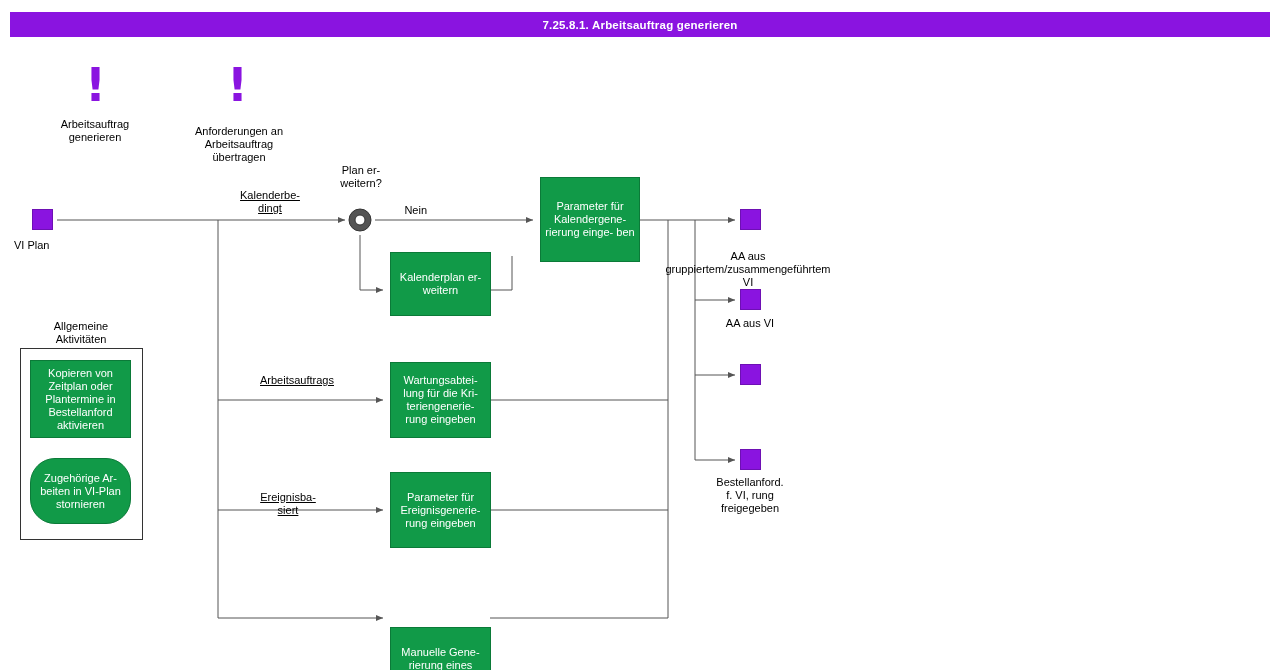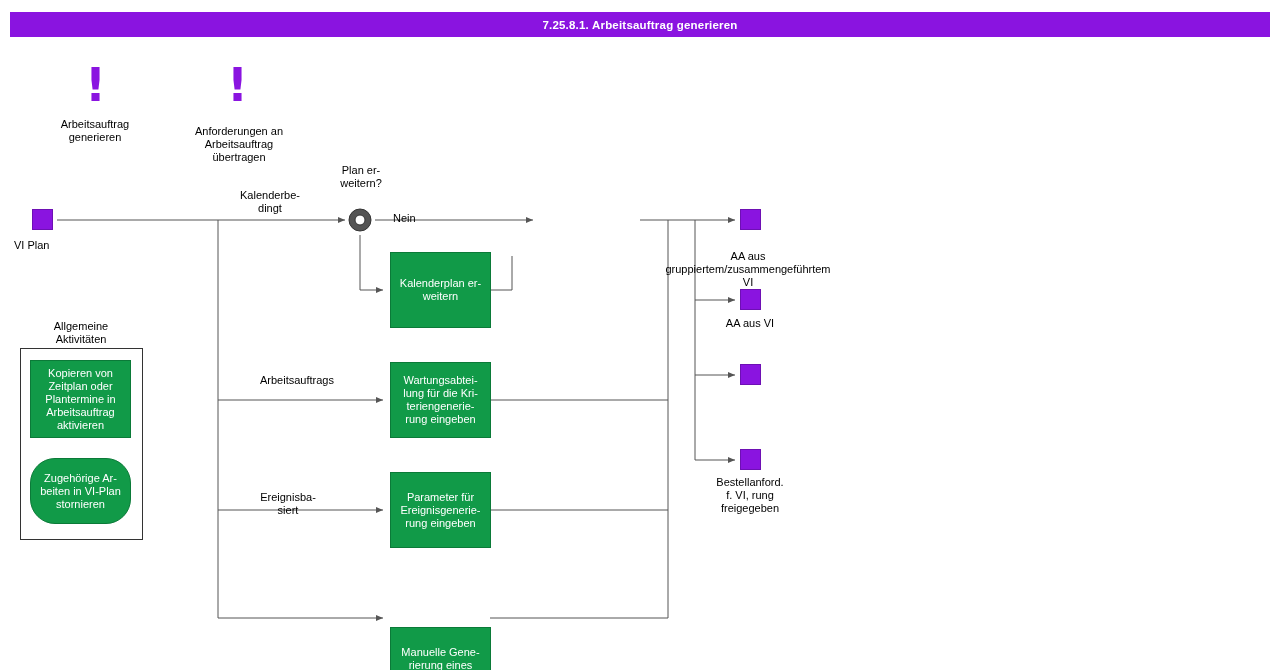--- a/index.html
+++ b/index.html
@@ -89,20 +89,21 @@
     border: 1px solid #333333;
     background: #ffffff;
   }
   .edge-label {
     position: absolute;
     font-size: 11px;
     line-height: 13px;
     color: #000000;
     text-align: center;
     white-space: pre-line;
+    text-decoration: underline;
   }
 </style>
 </head>
 <body>
 
 <div id="canvas">
 
   <div class="titlebar">
     <span>7.25.8.1. Arbeitsauftrag generieren</span>
   </div>
@@ -159,33 +160,39 @@
 
   <div class="node purplesq" style="left:32px; top:209px;"></div>
   <div class="label left" style="left:14px; top:239px; width:90px; text-align:left;">VI Plan</div>
 
   <div class="label" style="left:325px; top:164px; width:72px;">Plan er-
 weitern?</div>
   <svg style="position:absolute; left:344px; top:204px; width:32px; height:32px;">
     <circle cx="16" cy="16" r="11" fill="#555555" stroke="#333333" stroke-width="1"></circle>
     <circle cx="16" cy="16" r="5" fill="#ffffff" stroke="#333333" stroke-width="1"></circle>
   </svg>
-  <div class="label left" style="left:377px; top:212px; width:50px; text-align:left;margin-left:16px;">Nein</div>
+  <div class="label left" style="left:377px; top:204px; width:50px; text-align:right;">Nein</div>
 
   <div class="edge-label" style="left:220px; top:189px; width:100px;">Kalenderbe-
 dingt</div>
   <div class="edge-label" style="left:232px; top:374px; width:130px;">Arbeitsauftrags</div>
   <div class="edge-label" style="left:238px; top:491px; width:100px;">Ereignisba-
 siert</div>
 
-  <div class="node greenbox" style="left:390px; top:252px; width:101px; height:76px;">
+  <div class="node greenbox" style="left:390px; top:252px; width:101px; height:64px;">
     <span>Kalenderplan er-
 weitern</span>
   </div>
 
+  <div class="node greenbox" style="left:540px; top:177px; width:100px; height:85px;">
+    <span>Parameter für
+Kalendergene-
+rierung einge-
+ben</span>
+  </div>
 
   <div class="node greenbox" style="left:390px; top:362px; width:101px; height:76px;">
     <span>Wartungsabtei-
 lung für die Kri-
 teriengenerie-
 rung eingeben</span>
   </div>
 
   <div class="node greenbox" style="left:390px; top:472px; width:101px; height:76px;">
     <span>Parameter für
@@ -214,21 +221,21 @@
 f. VI, rung
 freigegeben</div>
 
   <div class="label" style="left:22px; top:320px; width:118px;">Allgemeine
 Aktivitäten</div>
   <div class="groupbox" style="left:20px; top:348px; width:121px; height:190px;"></div>
   <div class="node greenbox" style="left:30px; top:360px; width:101px; height:78px;">
     <span>Kopieren von
 Zeitplan oder
 Plantermine in
-Arbeitsauftrag
+Bestellanford
 aktivieren</span>
   </div>
   <div class="node greenbox" style="left:30px; top:458px; width:101px; height:66px;border-radius:25px;">
     <span>Zugehörige Ar-
 beiten in VI-Plan
 stornieren</span>
   </div>
 
 </div>
 

